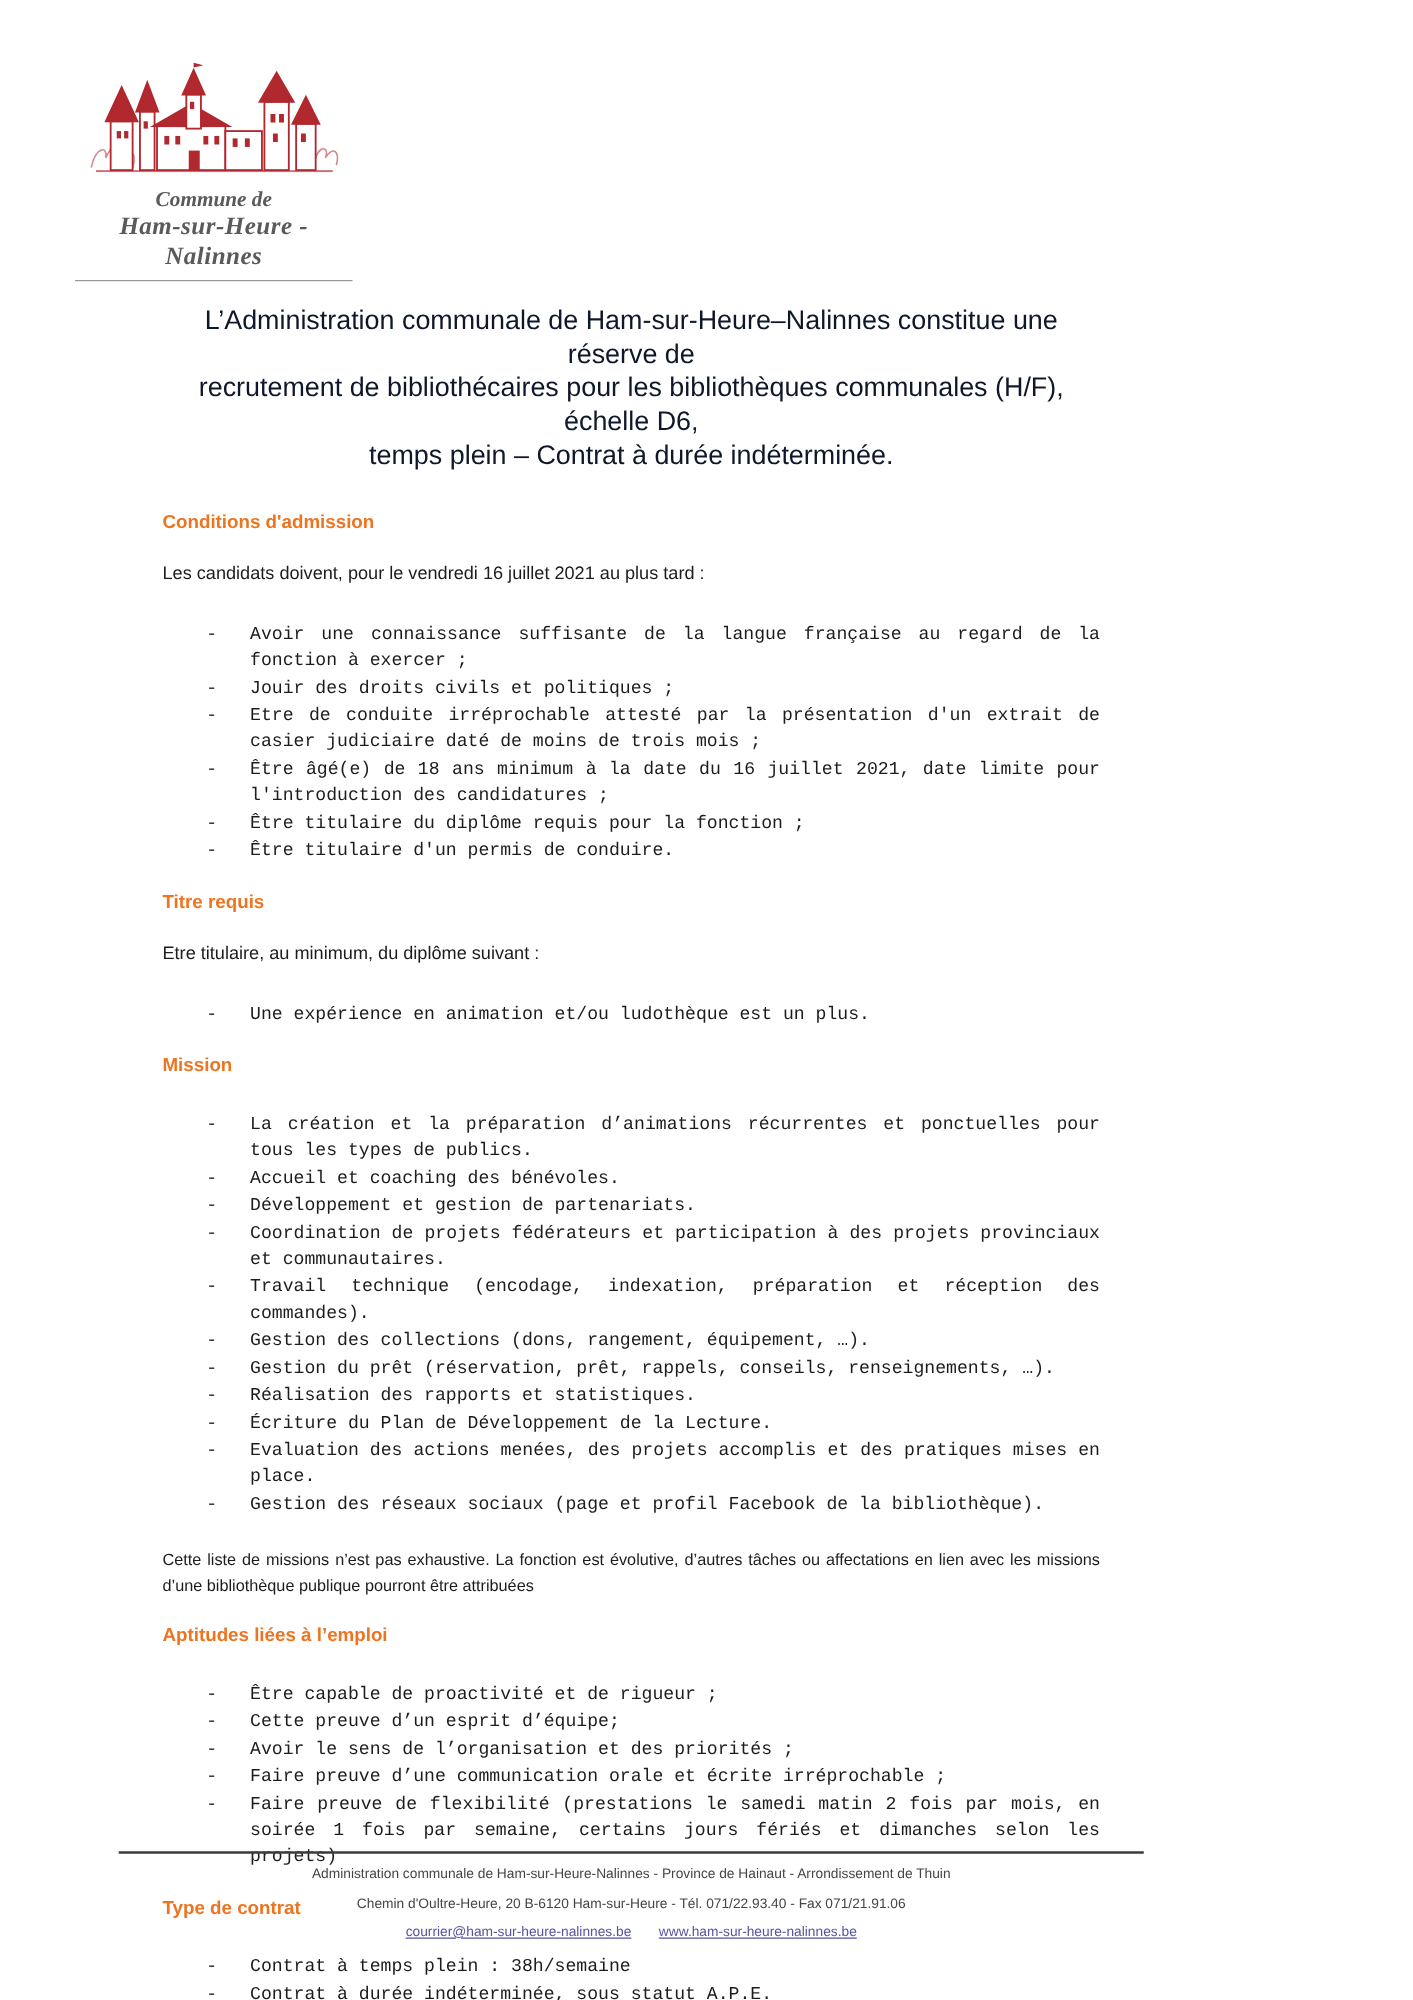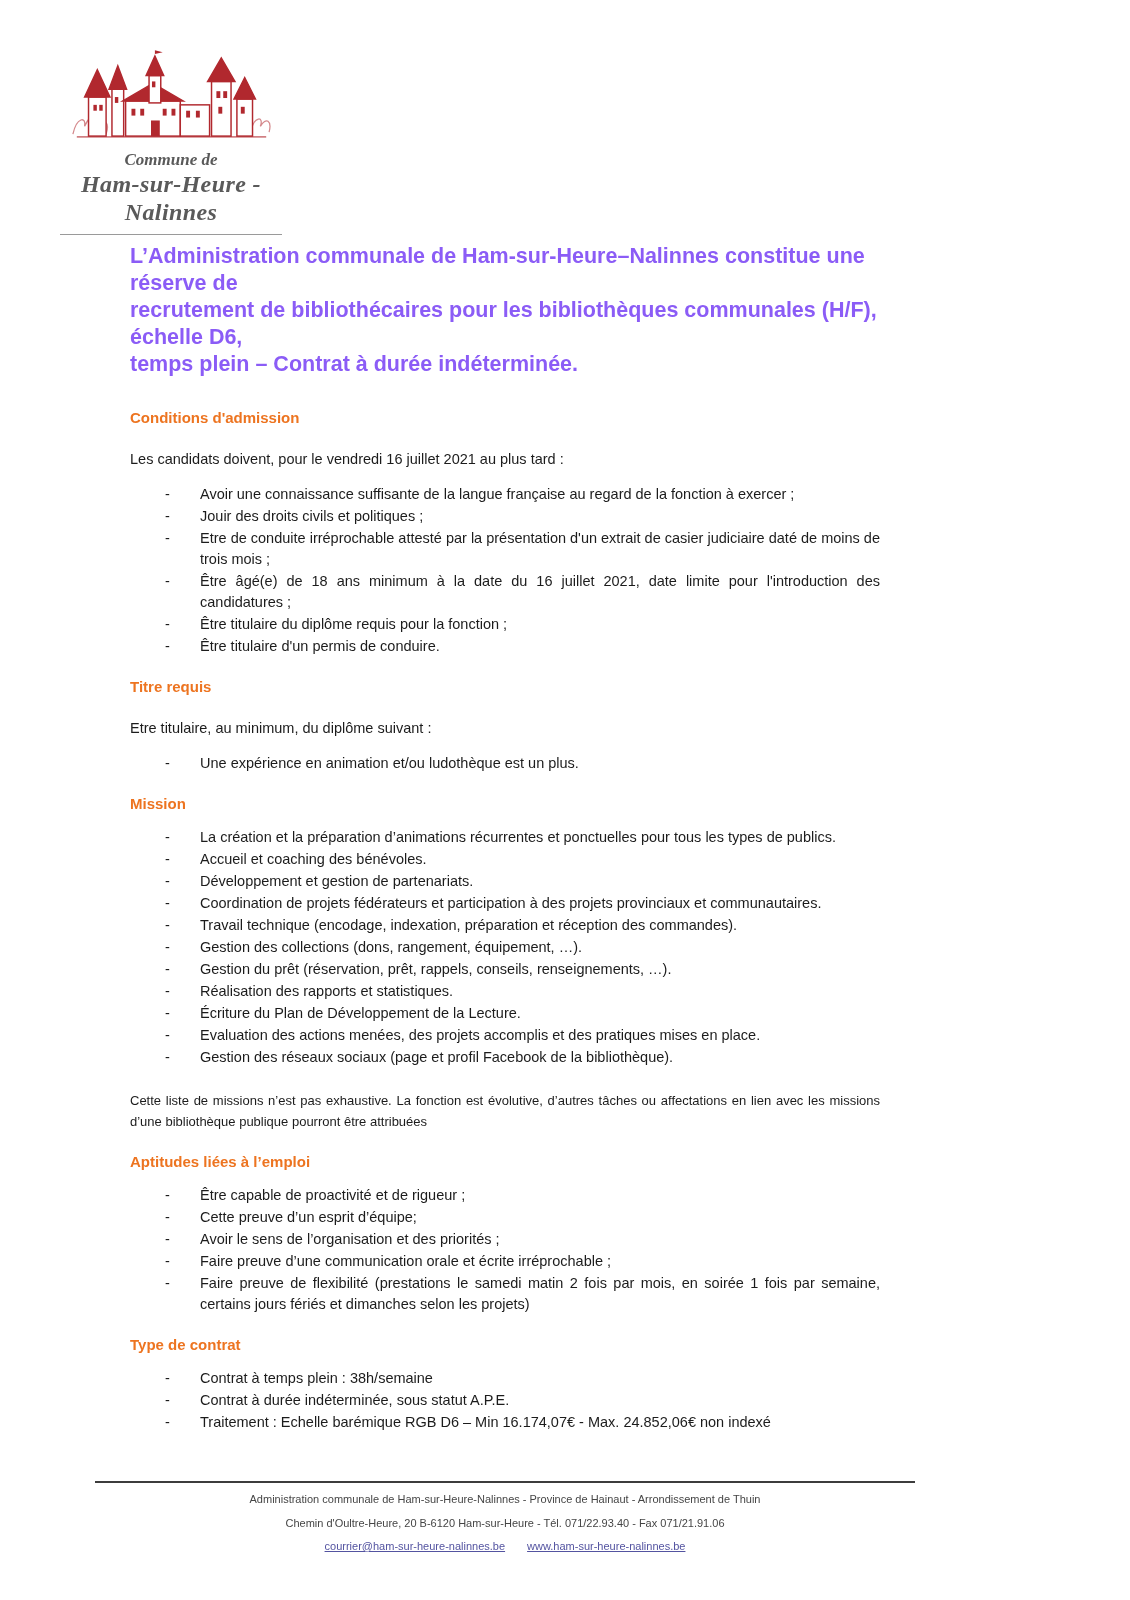--- a/index.html
+++ b/index.html
@@ -25,54 +25,55 @@
   .logo-caption {
     font-family: "Liberation Serif", serif;
     font-style: italic;
     font-weight: bold;
     color: #5a5a5a;
     line-height: 1.18;
     padding-bottom: 7px;
     border-bottom: 1px solid #9a9a9a;
   }
   .logo-caption .l1 { font-size: 17px; }
-  .logo-caption .l2 { font-size: 24px; letter-spacing: .4px; }
+  .logo-caption .l2 { font-size: 20px; letter-spacing: .4px; }
 
   
   .content {
     position: absolute;
     left: 130px;
     right: 130px;
     top: 243px;
   }
   .doc-title {
     margin: 0 0 30px 0;
-    color: #8b5cf6;
-    font-weight: bold;
+    color: #0f172a;
+    font-weight: normal;
     font-size: 21.5px;
     line-height: 27px;
-    text-align: left;
+    text-align: center;
   }
   .section-header {
     margin: 20px 0 0 0;
     color: #ed7420;
     font-weight: bold;
     font-size: 15px;
     line-height: 19px;
   }
   .section-header.first { margin-top: 0; }
   .intro {
     margin: 22px 0 0 0;
     font-size: 14.5px;
     line-height: 21px;
   }
   ul.bullets {
     list-style: none;
-    margin: 14px 0 0 0;
+    margin: 28px 0 0 0;
     padding: 0;
+    font-family: Liberation Mono, monospace;
   }
   ul.bullets li {
     position: relative;
     padding-left: 70px;
     font-size: 14.5px;
     line-height: 21px;
     margin-bottom: 1px;
     text-align: justify;
   }
   ul.bullets li::before {

